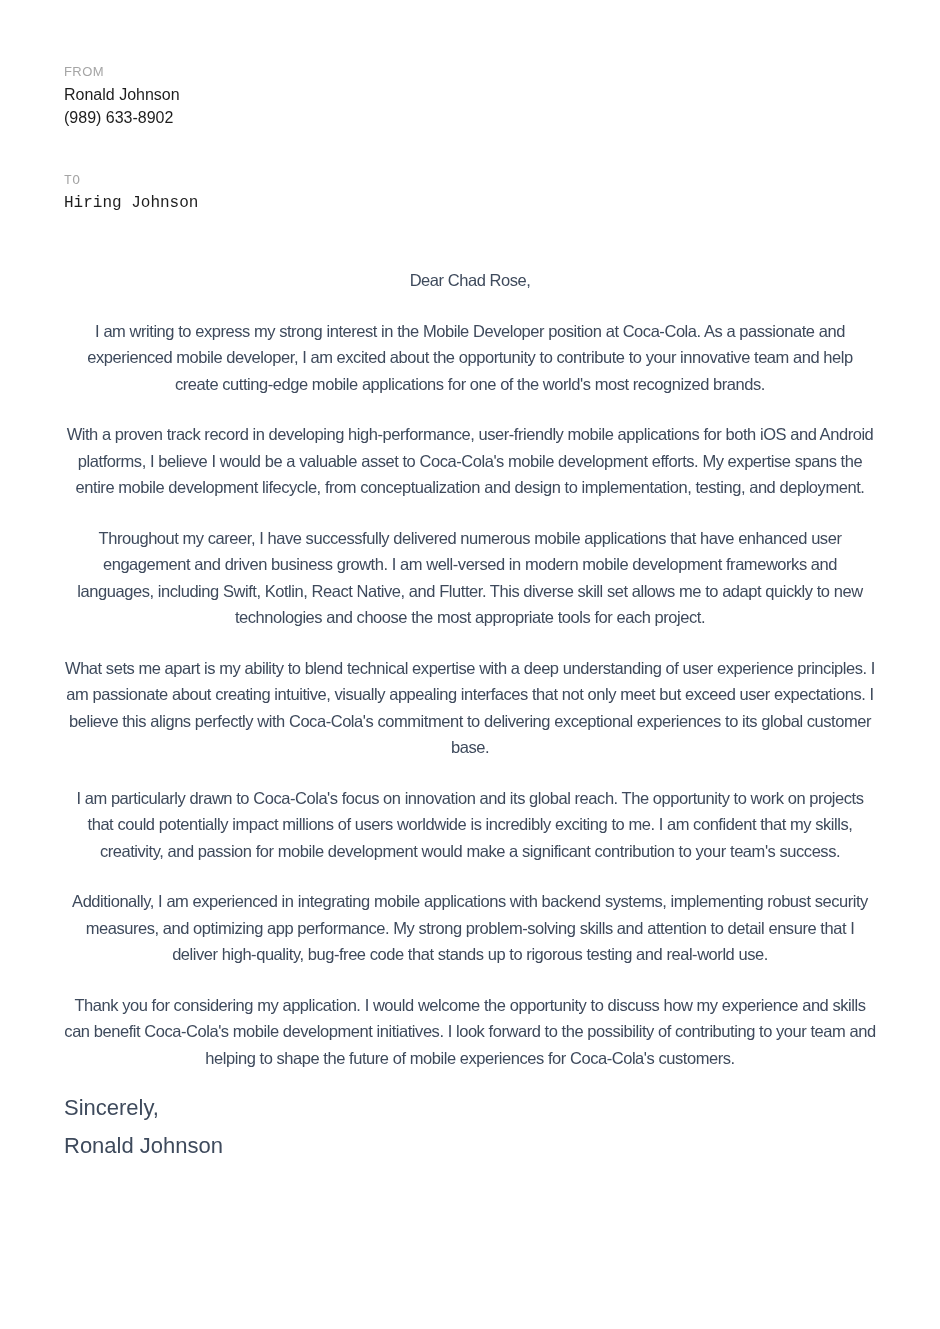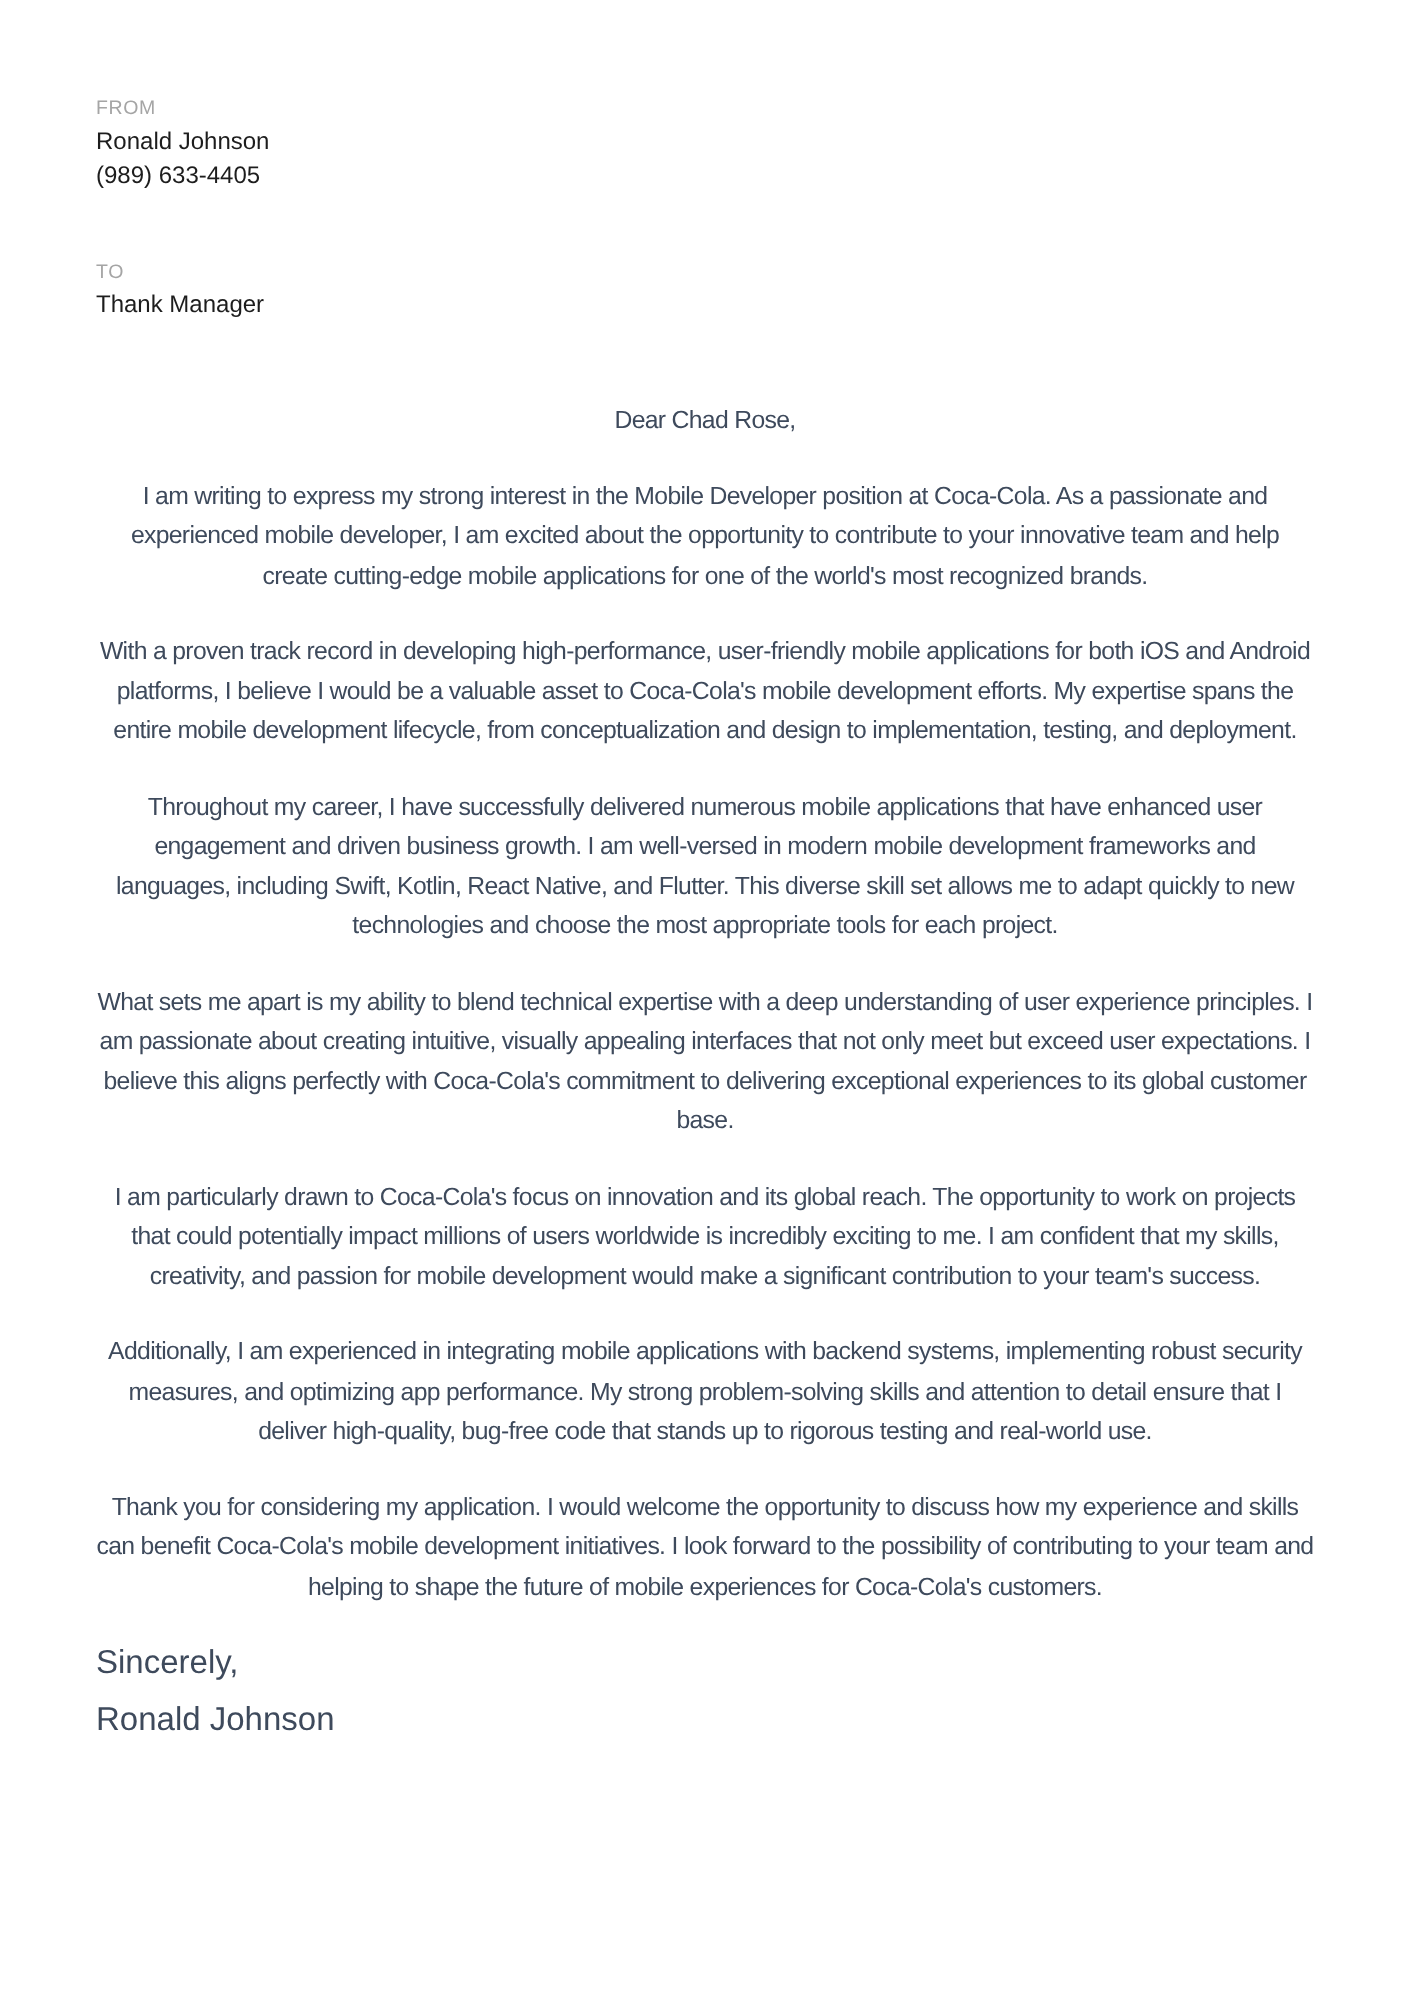--- a/index.html
+++ b/index.html
@@ -17,21 +17,21 @@
     line-height: 16px;
     letter-spacing: 0.4px;
     color: #a5a5a5;
     margin-bottom: 3px;
   }
   .contact-line {
     font-size: 16px;
     line-height: 23px;
     color: #1d1d1d;
   }
-  .to-block { margin-top: 44px; }
+  .to-block { margin-top: 44px; font-family: Liberation Mono, monospace; }
   .letter-body { margin-top: 52px; }
   .greeting,
   .paragraphs p {
     font-size: 16.5px;
     line-height: 26.5px;
     letter-spacing: -0.45px;
     color: #3e4a5c;
     max-width: 828px;
     margin: 0 0 24px 0;
     text-align: center;
@@ -45,26 +45,26 @@
   .signature-name { margin-top: 12px; }
 </style>
 </head>
 <body>
 
 <div class="page">
 
   <div class="from-block">
     <div class="block-label">FROM</div>
     <div class="contact-line">Ronald Johnson</div>
-    <div class="contact-line">(989) 633-4405</div>
+    <div class="contact-line">(989) 633-8902</div>
   </div>
 
   <div class="to-block">
     <div class="block-label">TO</div>
-    <div class="contact-line">Thank Manager</div>
+    <div class="contact-line">Hiring Johnson</div>
   </div>
 
   <div class="letter-body">
     <p class="greeting">Dear Chad Rose,</p>
 
     <div class="paragraphs">
         <p>I am writing to express my strong interest in the Mobile Developer position at Coca-Cola. As a passionate and experienced mobile developer, I am excited about the opportunity to contribute to your innovative team and help create cutting-edge mobile applications for one of the world's most recognized brands.</p>
         <p>With a proven track record in developing high-performance, user-friendly mobile applications for both iOS and Android platforms, I believe I would be a valuable asset to Coca-Cola's mobile development efforts. My expertise spans the entire mobile development lifecycle, from conceptualization and design to implementation, testing, and deployment.</p>
         <p>Throughout my career, I have successfully delivered numerous mobile applications that have enhanced user engagement and driven business growth. I am well-versed in modern mobile development frameworks and languages, including Swift, Kotlin, React Native, and Flutter. This diverse skill set allows me to adapt quickly to new technologies and choose the most appropriate tools for each project.</p>
         <p>What sets me apart is my ability to blend technical expertise with a deep understanding of user experience principles. I am passionate about creating intuitive, visually appealing interfaces that not only meet but exceed user expectations. I believe this aligns perfectly with Coca-Cola's commitment to delivering exceptional experiences to its global customer base.</p>

